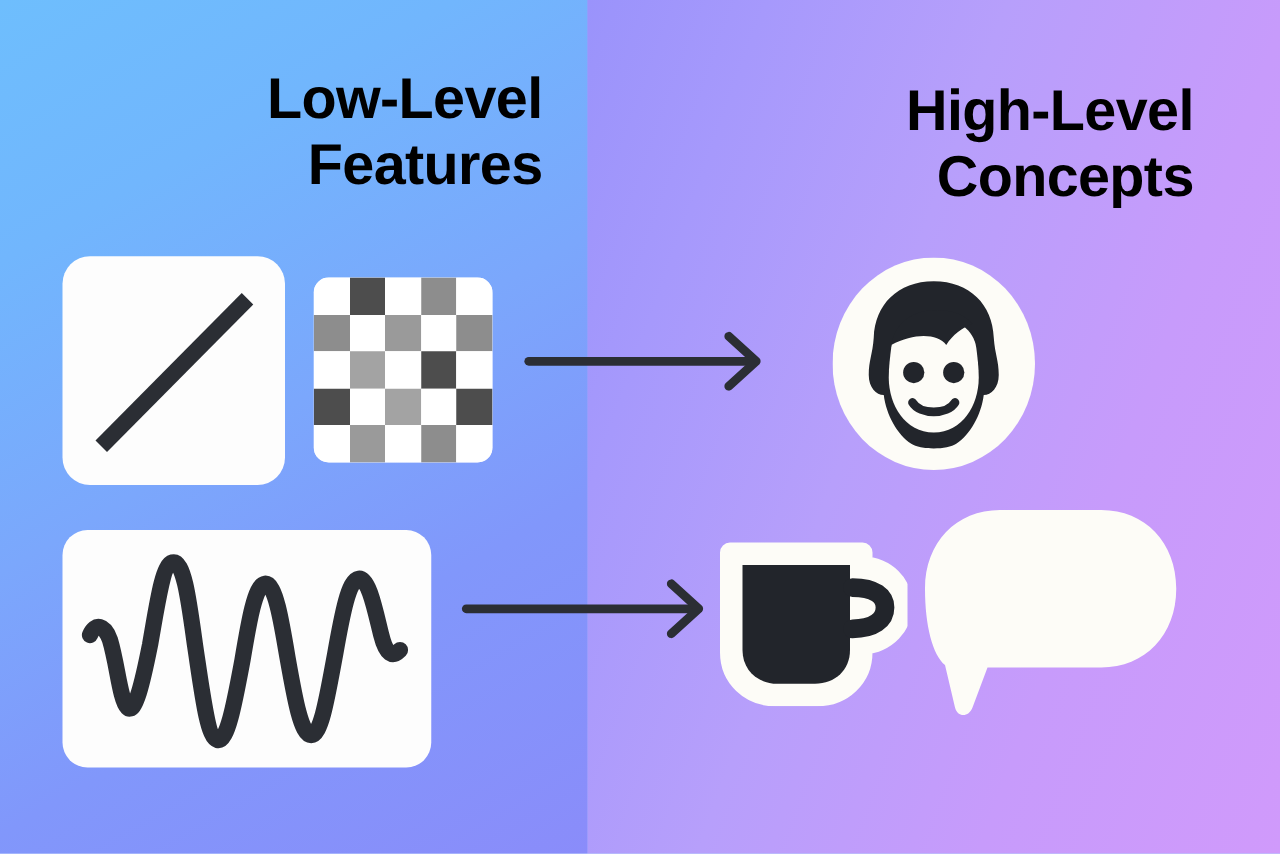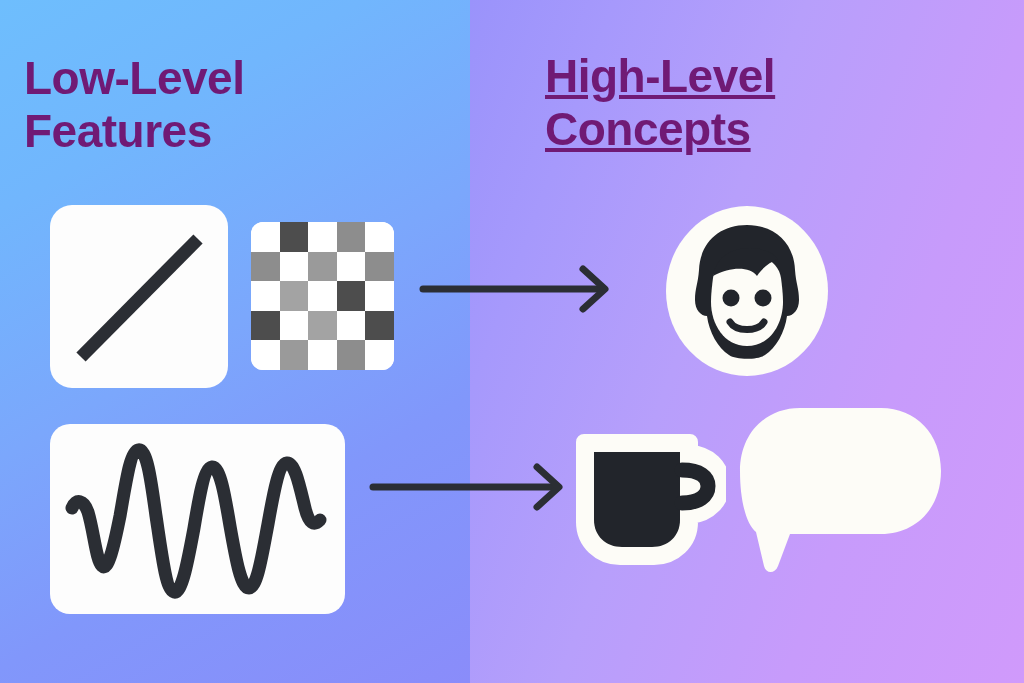--- a/index.html
+++ b/index.html
@@ -33,38 +33,37 @@
     position: absolute;
     left: 470px; top: 0;
     width: 554px; height: 683px;
     background: linear-gradient(110deg, #9a93fb 0%, #a699fc 18%, #b79ffb 42%, #c79bfb 70%, #d09afb 100%);
   }
 
   
   .heading {
     position: absolute;
     z-index: 5;
-    color: #701a75;
+    color: #000000;
     font-weight: 700;
     font-size: 46px;
     line-height: 1.16;
     letter-spacing: -0.5px;
-    text-align: left;
+    text-align: right;
     white-space: pre-line;
   }
   #heading-low {
     left: 24px;
     top: 52px;
     width: 410px;
   }
   #heading-high {
     left: 545px;
-    top: 50px;
+    top: 62px;
     width: 410px;
-    text-decoration: underline;
   }
 
   
   .card {
     position: absolute;
     background: #fdfdfd;
     border-radius: 22px;
     z-index: 4;
   }
 

